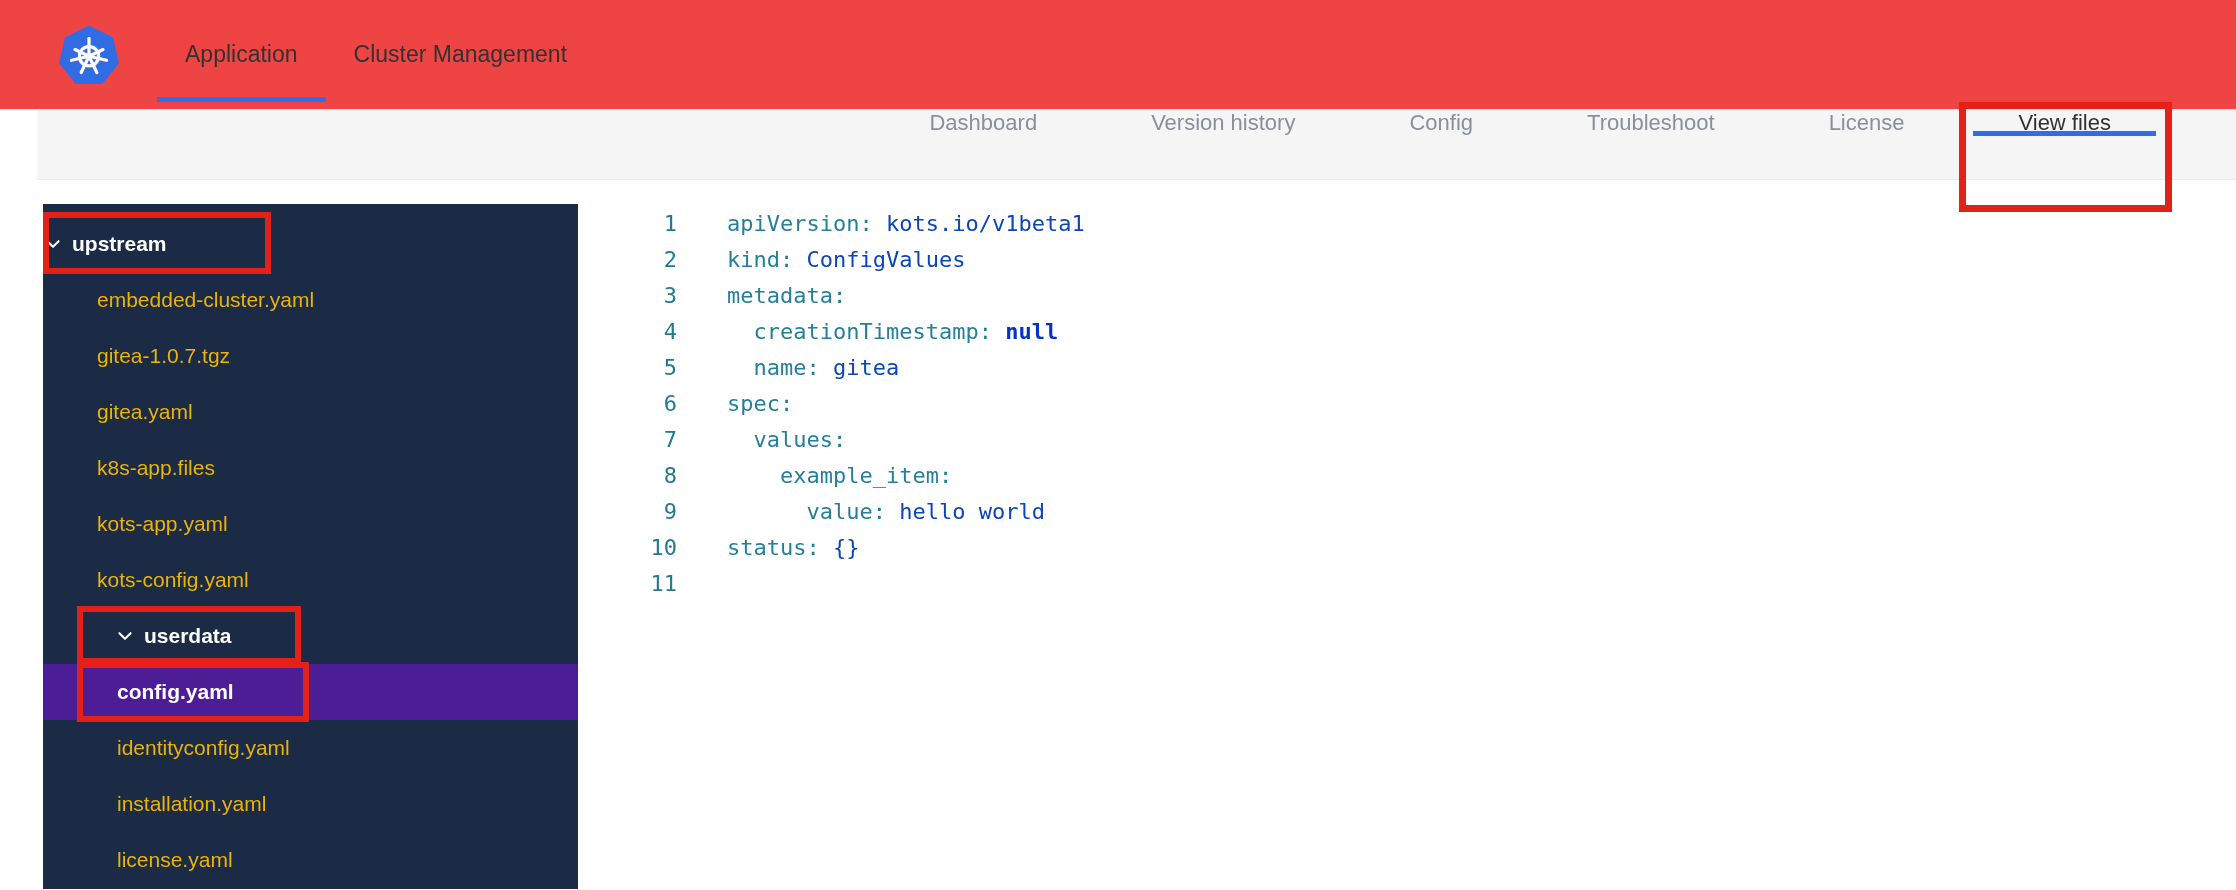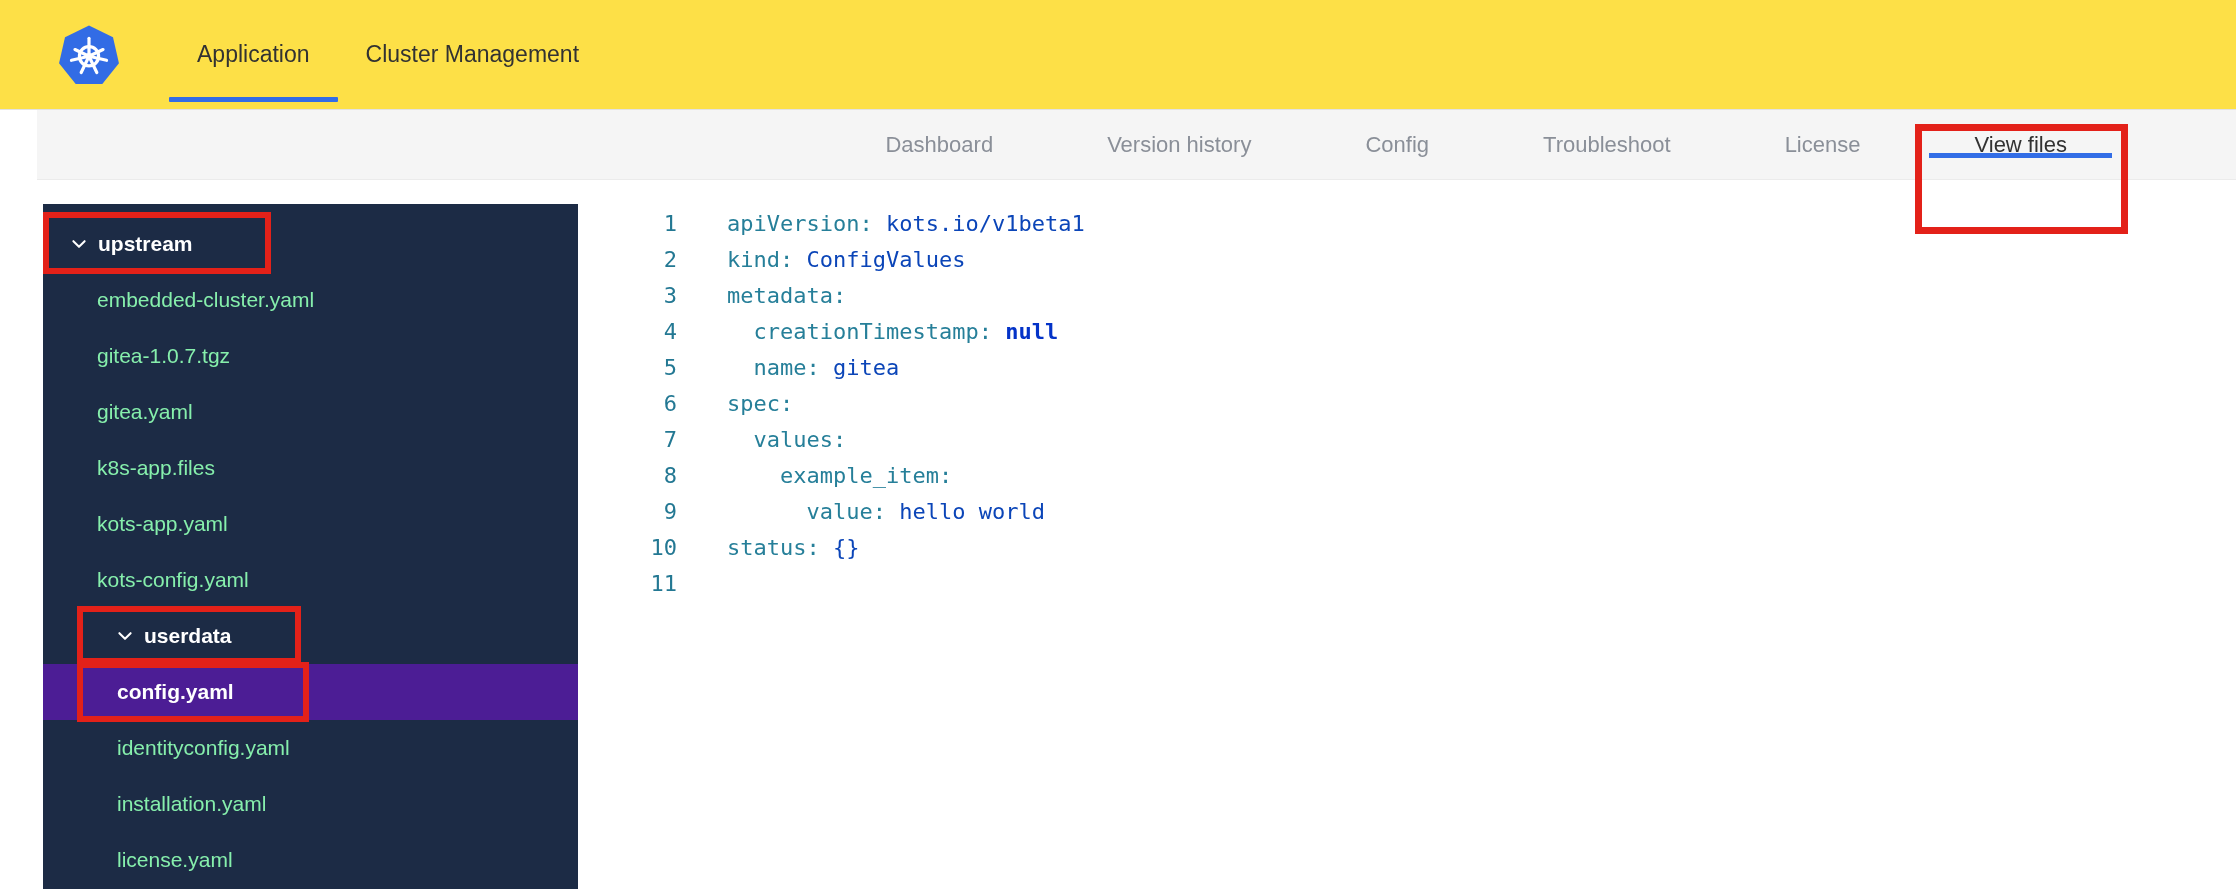--- a/index.html
+++ b/index.html
@@ -4,38 +4,38 @@
 <style>
   html,body{margin:0;padding:0;background:#ffffff;}
   .app{
     position:relative;width:2236px;height:890px;overflow:hidden;
     font-family:"Liberation Sans","DejaVu Sans",sans-serif;
     background:#ffffff;color:#323232;
   }
   
   .header{
     height:110px;display:flex;align-items:stretch;
-    background:#fde047;border-bottom:1px solid #e2e2e2;
-    padding-left:57px;box-sizing:border-box;gap:12px;
+    background:#ef4444;border-bottom:1px solid #e2e2e2;
+    padding-left:57px;box-sizing:border-box;
   }
   .logo{align-self:center;width:64px;height:64px;margin-right:36px;flex:0 0 auto;}
   .header-tabs{display:flex;align-items:stretch;}
   .header-tab{
     display:flex;align-items:center;padding:0 28px;position:relative;
     font-size:23px;font-weight:500;color:#323232;cursor:pointer;white-space:nowrap;
   }
   .header-tab.active::after{
     content:"";position:absolute;left:0;right:0;bottom:7px;height:5px;
     background:#326de6;border-radius:1px;
   }
   
   .subnav{
     height:70px;background:#f5f5f5;border-bottom:1px solid #ebebeb;
-    display:flex;align-items:center;justify-content:flex-end;
-    padding-right:112px;box-sizing:border-box;position:relative;margin-left:37px;
+    display:flex;align-items:flex-start;justify-content:flex-end;
+    padding-right:68px;box-sizing:border-box;position:relative;margin-left:37px;
   }
   .subnav-tab{
     display:flex;align-items:center;padding:0 57px;position:relative;
     font-size:22px;color:#8a8f98;cursor:pointer;white-space:nowrap;
   }
   .subnav-tab.active{color:#323232;font-weight:400;}
   .subnav-tab.active::after{
     content:"";position:absolute;left:12px;right:12px;bottom:0;height:5px;background:#326de6;
   }
   .redbox-viewfiles{
@@ -47,22 +47,22 @@
   
   .file-tree{
     position:relative;width:535px;flex:0 0 auto;height:100%;
     background:#1c2b45;padding-top:12px;box-sizing:border-box;color:#eef2f8;
   }
   .tree-row{
     height:56px;display:flex;align-items:center;font-size:21px;cursor:pointer;
     white-space:nowrap;
   }
   .tree-row.folder{font-weight:700;color:#ffffff;}
-  .tree-row.file{font-weight:400;color:#86efac;}
-  .tree-row.lvl1.folder{padding-left:26px;}
+  .tree-row.file{font-weight:400;color:#eab308;}
+  .tree-row.lvl1.folder{}
   .tree-row.lvl1.file{padding-left:54px;}
   .tree-row.lvl2.folder{padding-left:72px;}
   .tree-row.lvl2.file{padding-left:74px;}
   .tree-row.selected{background:#4c1d95;font-weight:700;color:#ffffff;}
   .chev{width:20px;height:20px;margin-right:9px;display:inline-flex;align-items:center;justify-content:center;}
   .tree-anno{position:absolute;border:6px solid #e32119;pointer-events:none;z-index:4;box-sizing:border-box;}
   .anno-upstream{left:0;top:8px;width:228px;height:62px;}
   .anno-userdata{left:34px;top:402px;width:224px;height:58px;}
   .anno-config{left:34px;top:458px;width:232px;height:60px;}
   

